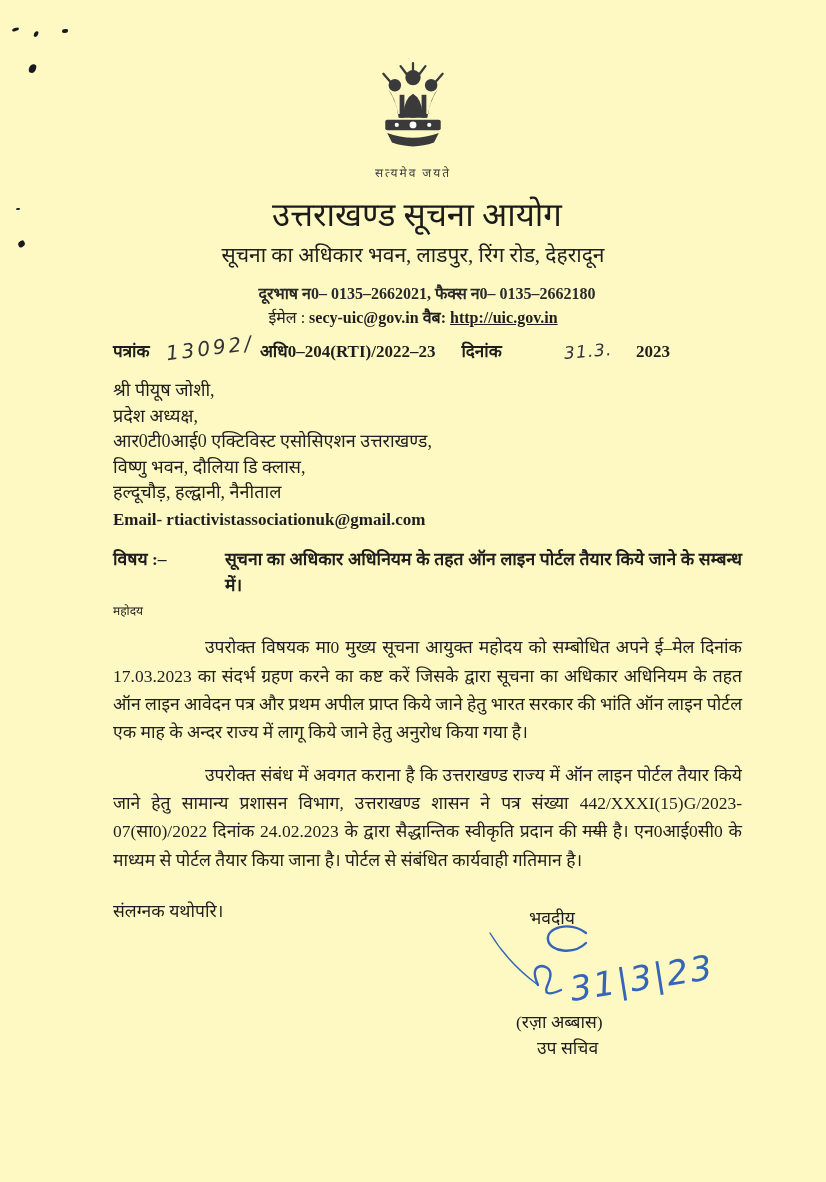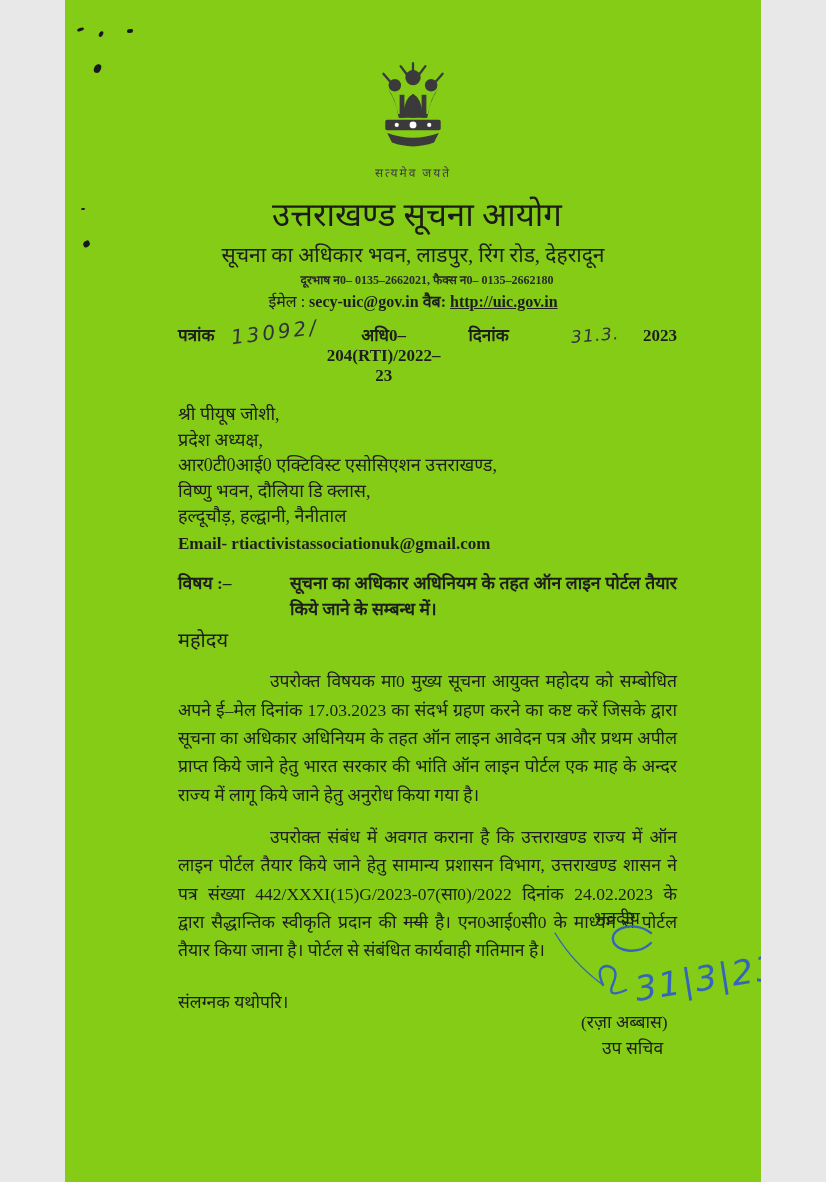--- a/index.html
+++ b/index.html
@@ -1,39 +1,39 @@
 <!DOCTYPE html>
 <html><head>
 <meta charset="utf-8">
 <style>
   html,body{margin:0;padding:0;background:#e8e8e8;}
   .page{
     position:relative;
-    width:696px;height:1182px;
+    width:826px;height:1182px;
     margin:0 auto;
-    background:#84cc16;
+    background:#fef9c3;
     font-family:"Liberation Serif", serif;
     color:#1e1e1e;
     overflow:hidden;
   }
   
   .speck{position:absolute;background:#181820;border-radius:60% 30% 55% 40%;}
   .sp1{left:12px;top:28px;width:7px;height:3px;transform:rotate(-15deg);}
   .sp2{left:34px;top:31px;width:4px;height:6px;transform:rotate(20deg);}
   .sp3{left:62px;top:29px;width:6px;height:4px;}
   .sp4{left:29px;top:64px;width:7px;height:9px;transform:rotate(12deg);}
   .sp5{left:16px;top:208px;width:4px;height:2px;}
   .sp6{left:18px;top:241px;width:7px;height:6px;transform:rotate(-30deg);}
 
   .header{padding-top:62px;text-align:center;}
   .emblem-wrap{line-height:0;}
   .motto{font-size:12px;color:#3c3c3c;letter-spacing:2px;margin-top:2px;}
   .org-name{font-size:33px;margin-top:10px;color:#1b1b1b;padding-left:8px;}
   .org-address{font-size:21px;margin-top:4px;}
-  .phone-line{font-size:12px;margin-top:3px;font-weight:700;color:#2a2a2a;padding-left:28px;}
+  .phone-line{font-size:16px;margin-top:14px;font-weight:700;color:#2a2a2a;padding-left:28px;}
   .email-line{font-size:16px;margin-top:2px;}
   .email-line .lbl{font-weight:400;}
   .email-line .bold{font-weight:700;}
   .email-line .url{font-weight:700;text-decoration:underline;}
 
   .content{padding:0 84px 0 113px;}
 
   .ref-line{display:flex;align-items:baseline;margin-top:10px;font-size:17px;font-weight:700;}
   .hand{font-family:"DejaVu Sans",sans-serif;font-style:italic;color:#32323c;font-weight:400;}
   .hand-number{display:inline-block;font-size:20px;letter-spacing:3px;transform:rotate(-7deg) translateY(-2px);margin-left:16px;}
@@ -41,21 +41,21 @@
   .ref-date-label{margin-left:26px;}
   .hand-date{display:inline-block;font-size:17px;letter-spacing:1px;transform:rotate(-5deg);margin-left:62px;}
   .ref-year{margin-left:24px;}
 
   .addressee{margin-top:16px;font-size:18px;line-height:1.42;}
   .addressee-email{font-weight:700;font-size:17px;margin-top:2px;}
 
   .subject-row{display:flex;margin-top:14px;font-size:17.5px;line-height:1.5;font-weight:bold;}
   .subject-label{width:112px;flex:0 0 112px;}
   .subject-text{flex:1;text-align:justify;}
-  .salutation{font-size:20px;margin-top:4px;font-family:Liberation Mono, monospace;}
+  .salutation{font-size:12px;margin-top:4px;font-family:Liberation Mono, monospace;}
 
   .para{font-size:17.5px;line-height:1.62;text-align:justify;text-indent:92px;margin:14px 0 0 0;}
   .struck{text-decoration:line-through;}
   .enclosure{font-size:17.5px;margin-top:24px;}
 
   .closing{position:absolute;left:450px;top:905px;width:320px;height:170px;font-size:17.5px;}
   .valediction{position:absolute;left:79px;top:0;}
   .signature-svg{position:absolute;left:18px;top:16px;}
   .sig-name{position:absolute;left:66px;top:104px;}
   .sig-desig{position:absolute;left:87px;top:130px;}

